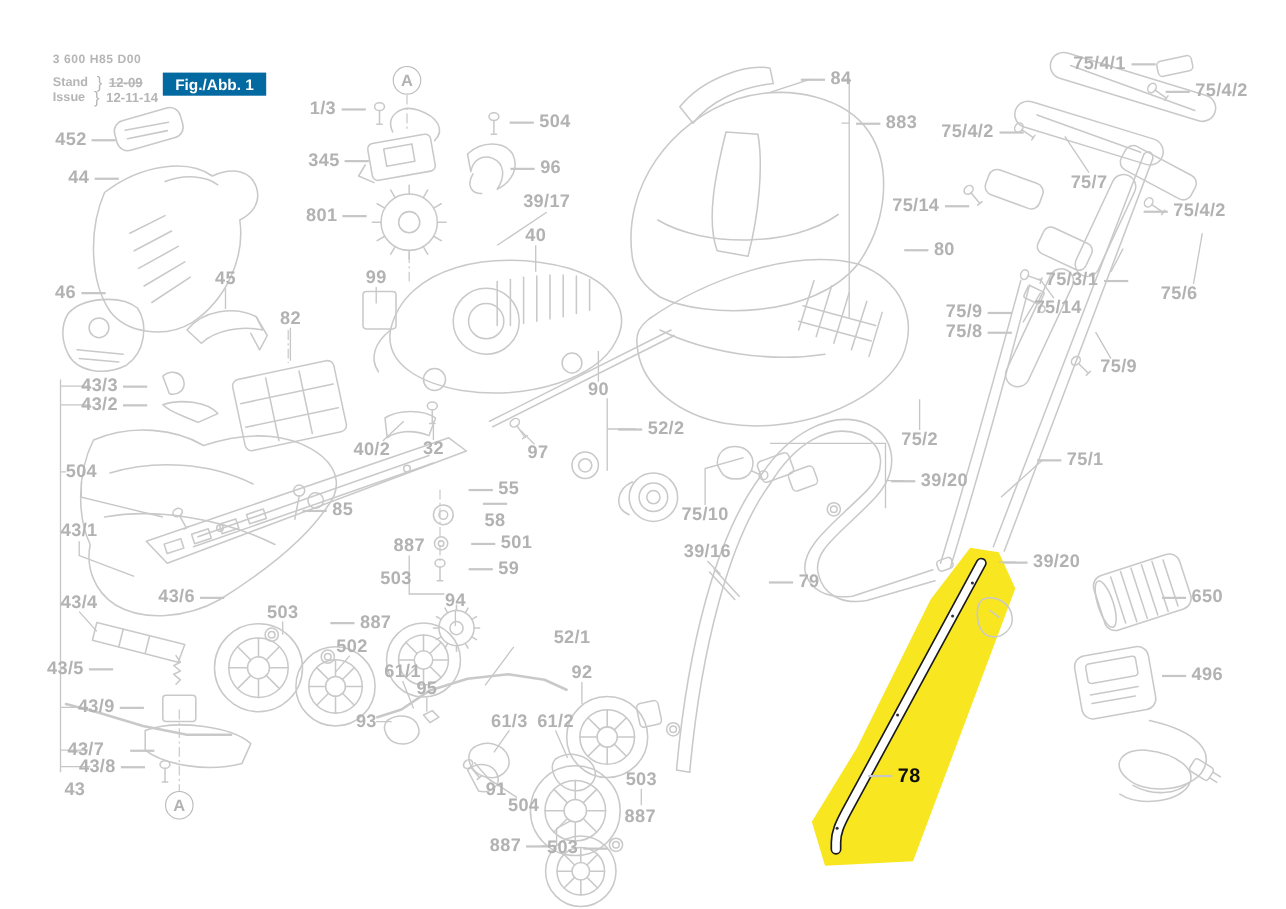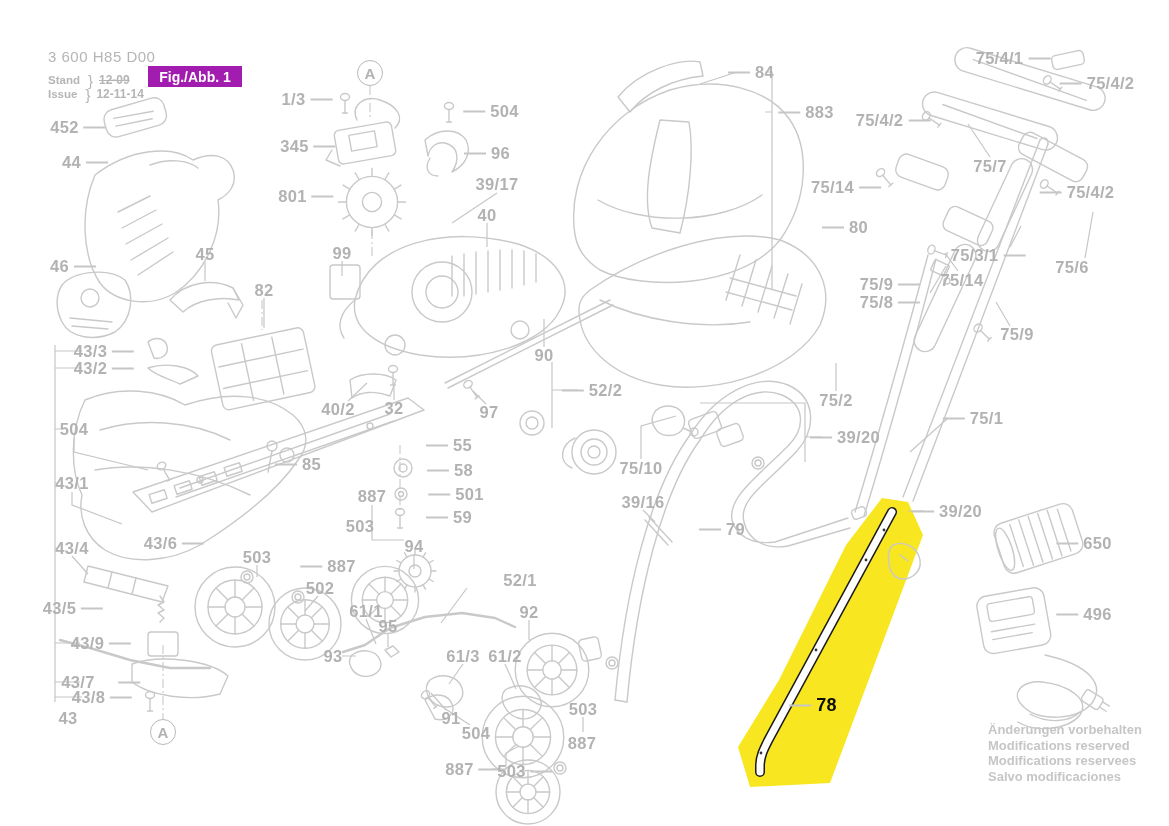--- a/index.html
+++ b/index.html
@@ -11,26 +11,26 @@
   .leader{stroke:#c6c6c6;fill:none;stroke-width:1.2;}
   .dashdot{stroke:#c9c9c9;fill:none;stroke-width:1.1;stroke-dasharray:9 3 2 3;}
   .callout{position:absolute;transform:translate(-50%,-50%);display:flex;align-items:center;gap:5px;
            font-weight:bold;font-size:16.5px;color:#b2b2b2;white-space:nowrap;letter-spacing:.3px;}
   .callout .dash{width:22px;height:2px;background:#c6c6c6;flex:0 0 auto;}
   .callout.hl{color:#0d0d0d;font-size:18px;}
   .marker{position:absolute;width:24px;height:24px;border:1.7px solid #b9b9b9;border-radius:50%;
           color:#b2b2b2;font-weight:bold;font-size:15px;display:flex;align-items:center;
           justify-content:center;transform:translate(-50%,-50%);}
   #hdr{position:absolute;left:48px;top:48px;color:#b5b5b5;}
-  #hdr .pn{font-size:15px;font-weight:normal;letter-spacing:.5px;margin-bottom:8px;}
+  #hdr .pn{font-size:11px;font-weight:bold;letter-spacing:.5px;margin-bottom:8px;}
   #hdr .row{display:flex;align-items:center;height:14px;font-size:11.5px;font-weight:bold;}
   #hdr .row .brace{font-size:15px;margin:0 6px 0 8px;font-weight:normal;}
   #hdr .row .val{font-size:12px;}
   #hdr .struck{text-decoration:line-through;}
-  #figbox{position:absolute;left:148px;top:66px;width:94px;height:21px;background:#a21caf;
+  #figbox{position:absolute;left:148px;top:66px;width:94px;height:21px;background:#0369a1;
           color:#fff;font-weight:bold;font-size:14px;display:flex;align-items:center;justify-content:center;}
   #footer{position:absolute;left:988px;top:722px;color:#c6c6c6;font-size:13px;line-height:15.5px;font-weight:bold;}
 </style>
 </head>
 <body>
 
 <div id="page">
 
   <svg id="art" viewBox="0 0 1169 826">
     <defs>
@@ -590,21 +590,21 @@
         <span class="dash"></span>
         <span>52/2</span>
       </div>
       <div class="callout" style="left: 544px; top: 355px;">
         <span>90</span>
       </div>
       <div class="callout" style="left: 449px; top: 445px;">
         <span class="dash"></span>
         <span>55</span>
       </div>
-      <div class="callout" style="left: 450px; top: 470px;">
+      <div class="callout" style="left: 450px; top: 470px; flex-direction: column;">
         <span class="dash"></span>
         <span>58</span>
       </div>
       <div class="callout" style="left: 456px; top: 494px;">
         <span class="dash"></span>
         <span>501</span>
       </div>
       <div class="callout" style="left: 449px; top: 517px;">
         <span class="dash"></span>
         <span>59</span>
@@ -660,19 +660,13 @@
         <span class="dash"></span>
       </div>
       <div class="callout hl" style="left: 813px; top: 705px;">
         <span class="dash"></span>
         <span>78</span>
       </div>
       <div class="marker" style="left: 370px; top: 73px;">A</div>
       <div class="marker" style="left: 163px; top: 732px;">A</div>
     </div>
 
-  <div id="footer">
-      <div>Änderungen vorbehalten</div>
-      <div>Modifications reserved</div>
-      <div>Modifications reservees</div>
-      <div>Salvo modificaciones</div>
-    </div>
 </div>
 
 </body></html>

